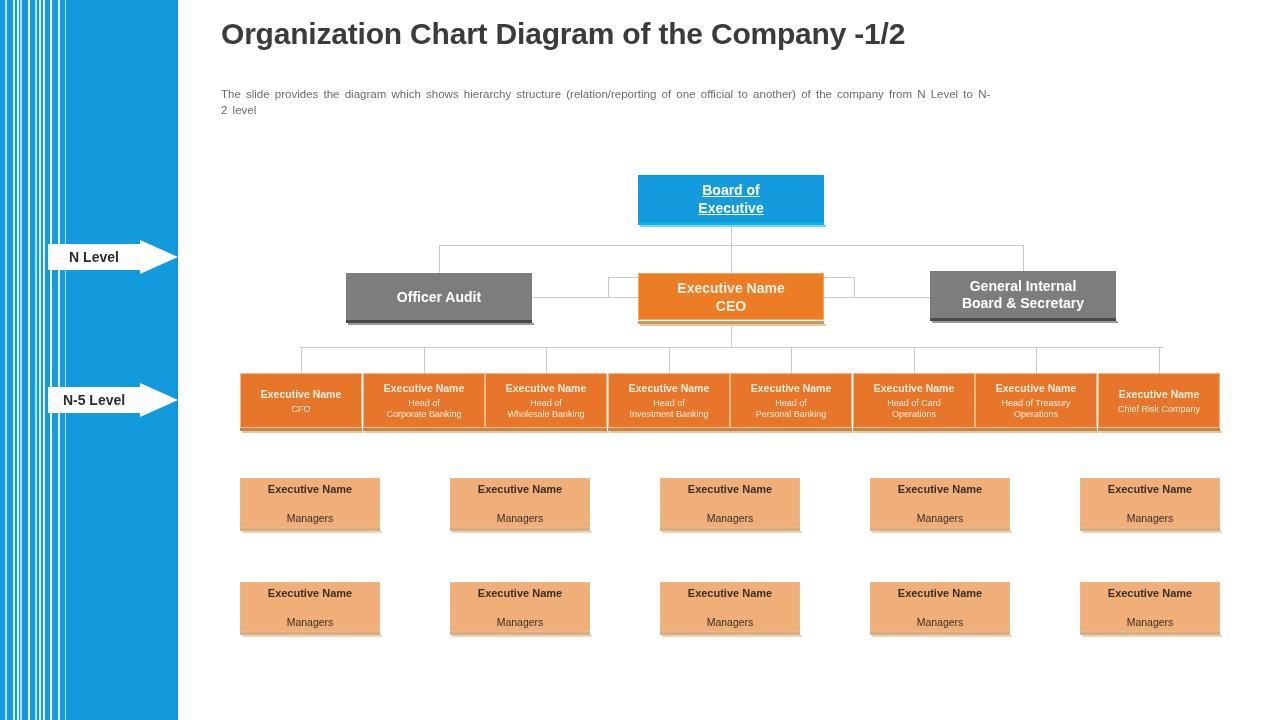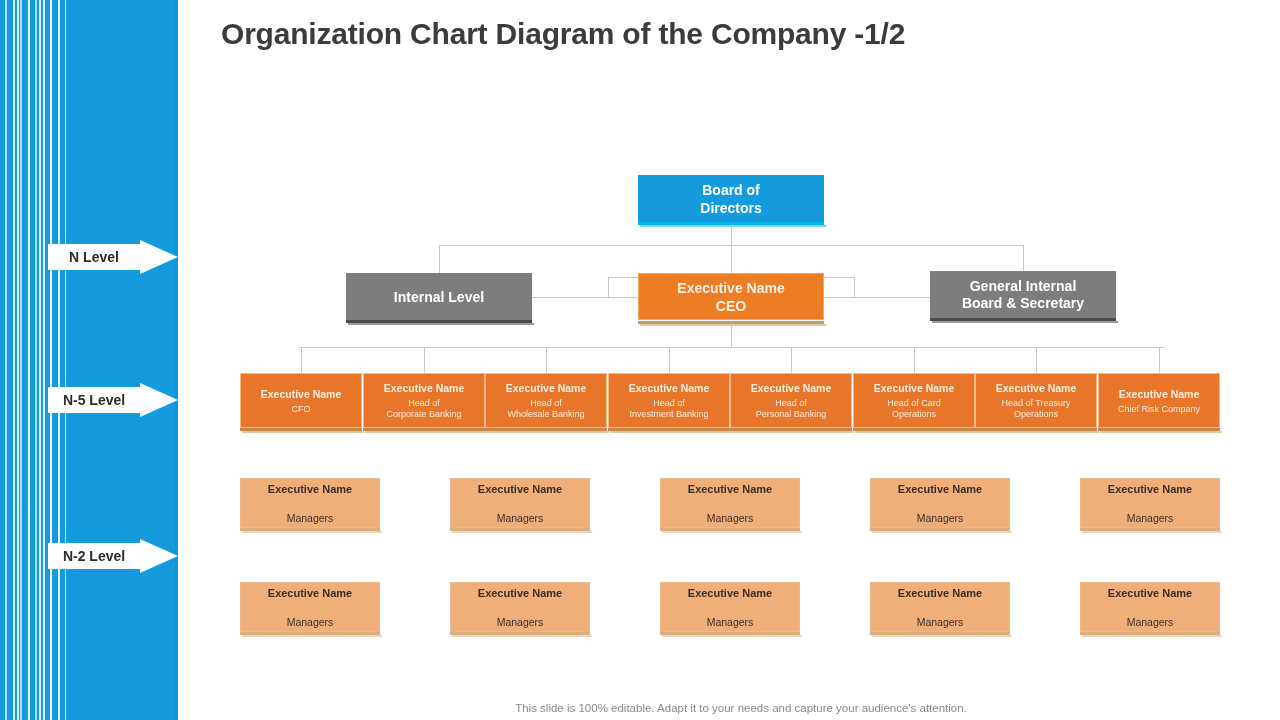--- a/index.html
+++ b/index.html
@@ -76,21 +76,21 @@
         flex-direction:column;align-items:center;justify-content:center;
         text-align:center;}
   .node .l1{font-weight:bold;}
   .node .l2{}
 
   
   #n-board{
     left:638px;top:175px;width:186px;height:47px;
     background:#139BDD;color:#ffffff;
   }
-  #n-board .l1{font-size:14px;line-height:18px;}
+  #n-board .l1{font-size:14px;line-height:18px;text-decoration:underline;}
   #n-board-bar{position:absolute;left:638px;top:222px;width:186px;height:3px;background:#00b7e8;}
   #n-board-bar2{position:absolute;left:640px;top:225px;width:186px;height:2px;background:#7fd4ef;}
 
   
   .gray-box{background:#7d7d7d;color:#ffffff;}
   .gray-shadow{position:absolute;height:3px;background:#4a4a4a;}
   .gray-shadow2{position:absolute;height:2px;background:#9a9a9a;}
 
   #n-audit{left:346px;top:273px;width:186px;height:47px;}
   #n-audit .l1{font-size:14px;line-height:18px;}
@@ -146,56 +146,54 @@
 
 <div id="slide">
 
   <div id="sidebar">
     <div class="stripes"></div>
     <div class="stripes2"></div>
     <div class="edgefade"></div>
   </div>
 
   <div id="title">Organization Chart Diagram of the Company -1/2</div>
+  <div id="subtitle">The slide provides  the diagram  which shows hierarchy  structure (relation/reporting  of one official to another)  of the company from N Level  to N-2 level</div>
 
   <div class="level-badge" style="left:48px;top:240px;">
     <span>N Level</span>
   </div>
   <div class="level-badge" style="left:48px;top:383px;">
     <span>N-5 Level</span>
-  </div>
-  <div class="level-badge" style="left:48px;top:539px;">
-    <span>N-2 Level</span>
   </div>
 
   <div class="ln lnv" style="left:731px;top:227px;height:46px;"></div>
 
   <div class="ln lnh" style="left:439px;top:245px;width:585px;"></div>
   <div class="ln lnv" style="left:439px;top:245px;height:52px;"></div>
   <div class="ln lnv" style="left:1023px;top:245px;height:52px;"></div>
 
   <div class="ln lnh" style="left:532px;top:297px;width:106px;"></div>
   <div class="ln lnh" style="left:824px;top:297px;width:106px;"></div>
   <div class="ln lnh" style="left:608px;top:277px;width:30px;"></div>
   <div class="ln lnv" style="left:608px;top:277px;height:20px;"></div>
   <div class="ln lnh" style="left:824px;top:277px;width:30px;"></div>
   <div class="ln lnv" style="left:854px;top:277px;height:20px;"></div>
 
   <div class="ln lnv" style="left:731px;top:324px;height:23px;"></div>
   <div class="ln lnh" style="left:299px;top:347px;width:865px;"></div>
 
   <div id="n-board" class="node">
     <div class="l1">Board of</div>
-    <div class="l1">Directors</div>
+    <div class="l1">Executive</div>
   </div>
   <div id="n-board-bar"></div>
   <div id="n-board-bar2"></div>
 
   <div id="n-audit" class="node gray-box">
-    <div class="l1">Internal Level</div>
+    <div class="l1">Officer Audit</div>
   </div>
   <div id="n-audit-s" class="gray-shadow"></div>
   <div id="n-audit-s2" class="gray-shadow2"></div>
 
   <div id="n-ceo" class="node">
     <div class="l1">Executive Name</div>
     <div class="l2">CEO</div>
   </div>
   <div id="n-ceo-s"></div>
   <div id="n-ceo-s2"></div>
@@ -324,15 +322,14 @@
       <div class="n2-s" style="left: 870px; top: 632px; width: 140px;"></div>
       <div class="n2-s2" style="left: 872px; top: 635px; width: 140px;"></div>
       <div class="node n2" style="position: absolute; left: 1080px; top: 582px;">
         <div class="l1">Executive Name</div>
         <div class="l2">Managers</div>
       </div>
       <div class="n2-s" style="left: 1080px; top: 632px; width: 140px;"></div>
       <div class="n2-s2" style="left: 1082px; top: 635px; width: 140px;"></div>
     </div>
 
-  <div id="footer">This slide is 100% editable. Adapt it to your needs and capture your audience's attention.</div>
 
 </div>
 
 </body></html>

